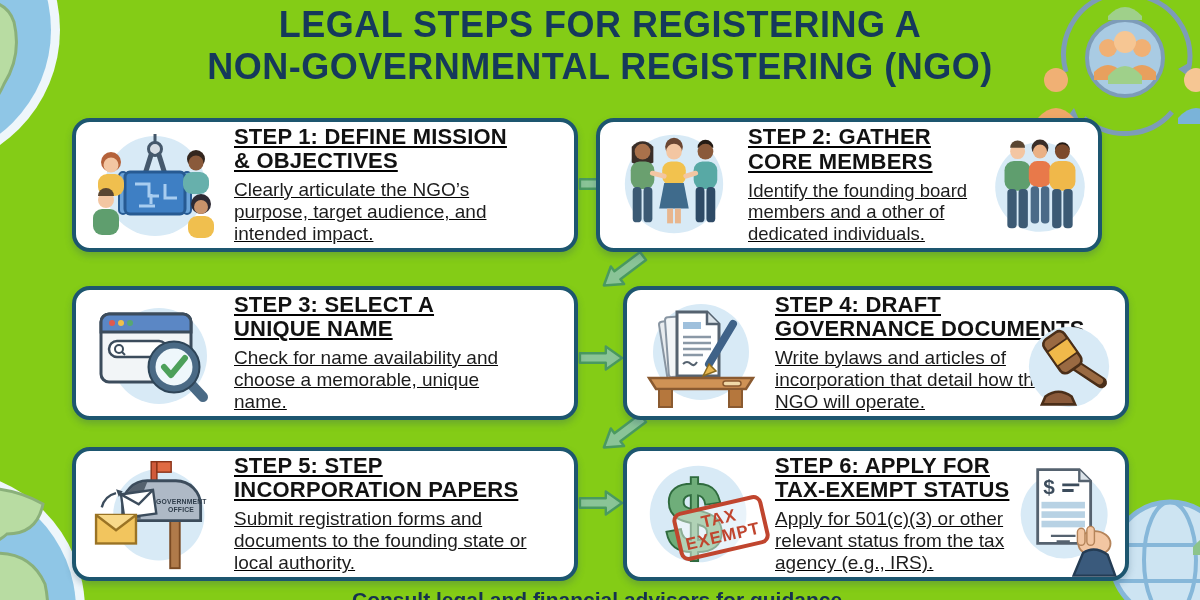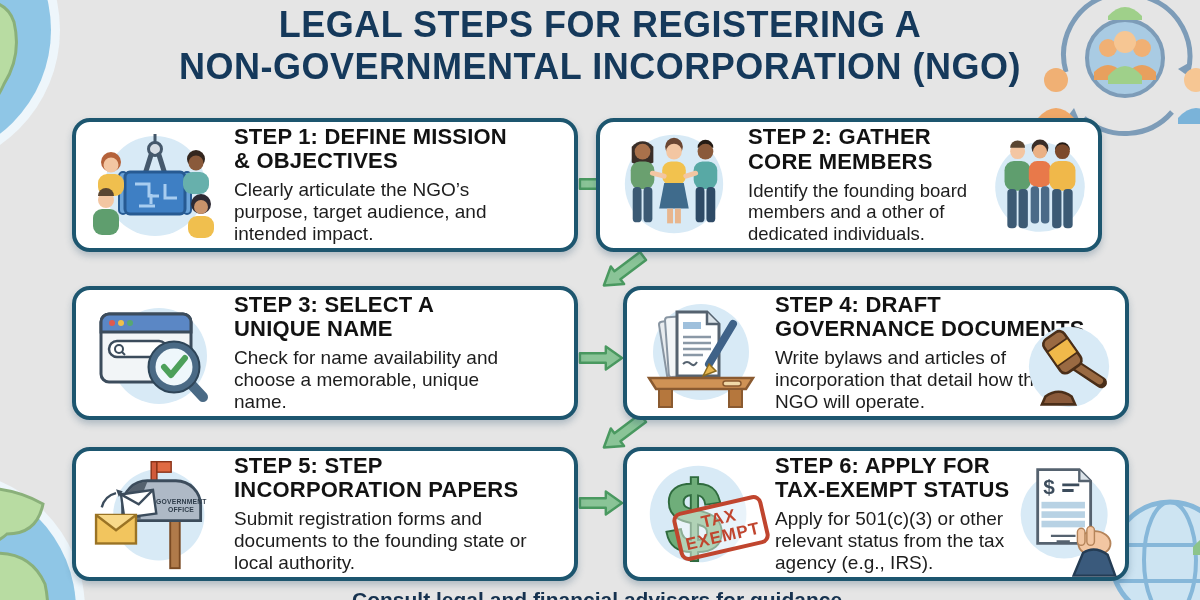--- a/index.html
+++ b/index.html
@@ -1,37 +1,37 @@
 <!DOCTYPE html>
 <html><head>
 <meta charset="utf-8">
 <style>
   html,body{margin:0;padding:0;}
   #stage{
     position:relative; width:1200px; height:600px; overflow:hidden;
-    background:#e5e5e5;
+    background:#84cc16;
     font-family:"Liberation Sans", sans-serif;
   }
   .deco{position:absolute; pointer-events:none;}
   #page-title{
     position:absolute; top:4px; left:0; width:1200px;
     text-align:center; color:#15395b; font-weight:800;
     font-size:36px; line-height:1.18; letter-spacing:.5px;
   }
   .card{
     position:absolute; width:506px; height:134px; box-sizing:border-box;
     background:#ffffff; border:4px solid #1d566f; border-radius:18px;
     display:flex; align-items:center; padding:4px 8px 4px 4px;
     box-shadow:0 4px 7px rgba(38,78,108,.28);
   }
   .icon-box{
     position:relative; width:150px; height:122px; flex:0 0 150px;
     display:flex; align-items:center; justify-content:center;
   }
-  .txt{display:flex; flex-direction:column; justify-content:center; padding-left:4px;}
+  .txt{display:flex; flex-direction:column; justify-content:center; padding-left:4px;text-decoration:underline;}
   .st{
     margin:0 0 5px 0; font-size:22px; font-weight:800; color:#121212;
     line-height:1.12; letter-spacing:.2px;
   }
   .sd{margin:0; font-size:19px; color:#1d1d1d; line-height:1.17;}
   .right-icon{position:absolute;}
   .gov-label{
     position:absolute; left:76px; top:45px; width:50px;
     font-size:6.8px; font-weight:700; color:#2e3c4a;
     text-align:center; line-height:1.25; letter-spacing:.2px;
@@ -107,21 +107,21 @@
     <path d="M18 90 h114 M20 126 h110" stroke="#86b7d9" stroke-width="4" fill="none"></path>
     <circle cx="118" cy="52" r="13" fill="#f6c693"></circle>
     <path d="M98 92 q20 -24 40 0 v8 h-40z" fill="#8cc48a"></path>
     <circle cx="152" cy="74" r="12" fill="#f0b074"></circle>
     <path d="M134 110 q18 -20 36 0 v6 h-36z" fill="#e89060"></path>
     <path d="M110 200 q-12 -28 10 -34 q26 -8 48 6 l12 28z" fill="#edc9a4" stroke="#c99b6e" stroke-width="3"></path>
   </svg>
 
   <div id="page-title">
     <div>LEGAL STEPS FOR REGISTERING A</div>
-    <div>NON-GOVERNMENTAL INCORPORATION (NGO)</div>
+    <div>NON-GOVERNMENTAL REGISTERING (NGO)</div>
   </div>
 
   <svg class="arrow" style="left:578px; top:170px" width="46" height="28" viewBox="0 0 48 28">
     <path d="M2 9 h27 v-7 l17 12 -17 12 v-7 H2z" fill="#8ac497" stroke="#4a9960" stroke-width="2.5" stroke-linejoin="round"></path>
   </svg>
   <svg class="arrow" style="left:585px; top:250px" width="64" height="52" viewBox="0 0 64 52">
     <g transform="translate(58,6) rotate(143)">
       <path d="M0 -5 h32 v-6 l17 11 -17 11 v-6 H0z" fill="#8ac497" stroke="#4a9960" stroke-width="2.5" stroke-linejoin="round"></path>
     </g>
   </svg>

